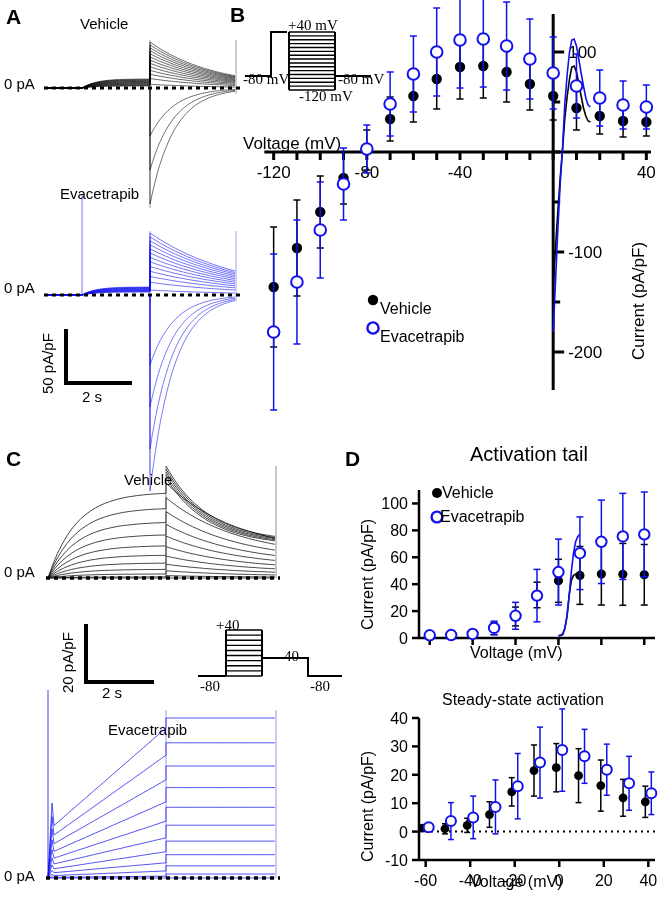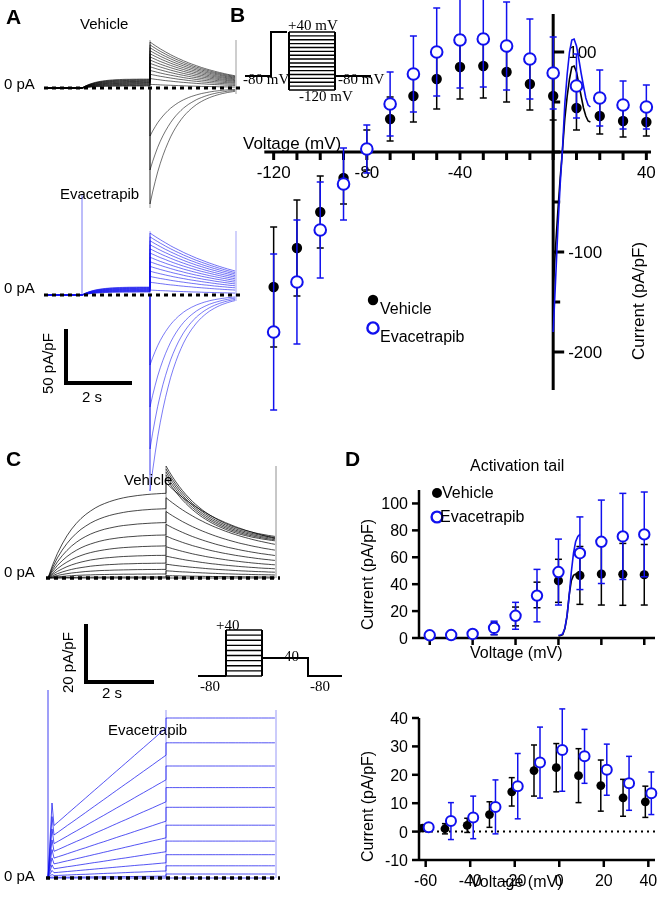--- a/index.html
+++ b/index.html
@@ -374,21 +374,21 @@
         <path d="M4,188 L8,113 L10.0,135.5 L14.5,131.6 L19.0,127.7 L23.4,123.8 L27.9,119.9 L32.4,116.0 L36.9,112.1 L41.4,108.2 L45.8,104.3 L50.3,100.4 L54.8,96.5 L59.3,92.6 L63.8,88.7 L68.2,84.8 L72.7,80.9 L77.2,77.0 L81.7,73.1 L86.2,69.2 L90.6,65.3 L95.1,61.4 L99.6,57.5 L104.1,53.6 L108.6,49.7 L113.0,45.8 L117.5,41.9 L122.0,38.0 L122.0,28.0 L125.3,28.0 L128.6,28.0 L131.9,28.0 L135.2,28.0 L138.5,28.0 L141.8,28.0 L145.1,28.0 L148.4,28.0 L151.7,28.0 L155.0,28.0 L158.3,28.0 L161.6,28.0 L164.9,28.0 L168.2,28.0 L171.5,28.0 L174.8,28.0 L178.1,28.0 L181.4,28.0 L184.7,28.0 L188.0,28.0 L191.3,28.0 L194.6,28.0 L197.9,28.0 L201.2,28.0 L204.5,28.0 L207.8,28.0 L211.1,28.0 L214.4,28.0 L217.7,28.0 L221.0,28.0 L224.3,28.0 L227.6,28.0 L230.9,28.0" stroke="#1111ee" stroke-width="0.8" fill="none" opacity="0.9"></path>
         <line x1="122" y1="20" x2="122" y2="188" stroke="#1111ee" stroke-width="0.8" opacity="0.55"></line>
         <line x1="232" y1="20" x2="232" y2="188" stroke="#1111ee" stroke-width="0.8" opacity="0.55"></line>
         <line x1="4" y1="0" x2="4" y2="188" stroke="#1111ee" stroke-width="1" opacity="0.8"></line>
       </g>
   <line x1="2" y1="188" x2="236" y2="188" stroke="#000" stroke-width="3.4" stroke-dasharray="4,4" stroke-linecap="butt"></line>
 </svg>
 
 <div class="panel-letter" style="left:345px;top:448px;">D</div>
 
-<div class="lbl" style="left:470px;top:458px;font-size:16px;">Activation tail</div>
+<div class="lbl" style="left:470px;top:444px;font-size:20px;">Activation tail</div>
 
 <svg width="310" height="200" style="position:absolute;left:355px;top:476px;">
   <g id="d-top">
         <line x1="64" y1="162" x2="300" y2="162" stroke="#000" stroke-width="2.5"></line>
         <line x1="64" y1="14" x2="64" y2="162" stroke="#000" stroke-width="2.5"></line>
         <line x1="74.72727272727273" y1="162" x2="74.72727272727273" y2="169" stroke="#000" stroke-width="2.5"></line>
         <line x1="117.63636363636363" y1="162" x2="117.63636363636363" y2="169" stroke="#000" stroke-width="2.5"></line>
         <line x1="160.54545454545456" y1="162" x2="160.54545454545456" y2="169" stroke="#000" stroke-width="2.5"></line>
         <line x1="203.45454545454547" y1="162" x2="203.45454545454547" y2="169" stroke="#000" stroke-width="2.5"></line>
         <line x1="246.36363636363635" y1="162" x2="246.36363636363635" y2="169" stroke="#000" stroke-width="2.5"></line>
@@ -500,20 +500,21 @@
 <div class="lbl rot" style="left:360px;top:630px;font-size:16px;">Current (pA/pF)</div>
 <div class="lbl" style="left:470px;top:645px;font-size:16px;">Voltage (mV)</div>
 
 <svg width="22" height="60" style="position:absolute;left:428px;top:484px;">
   <circle cx="9" cy="9" r="5" fill="#000"></circle>
   <circle cx="9" cy="33" r="5.4" fill="none" stroke="#1111ee" stroke-width="2.4"></circle>
 </svg>
 <div class="lbl" style="left:442px;top:485px;font-size:16px;">Vehicle</div>
 <div class="lbl" style="left:440px;top:509px;font-size:16px;">Evacetrapib</div>
 
+<div class="lbl" style="left:442px;top:692px;font-size:16px;">Steady-state activation</div>
 
 <svg width="310" height="190" style="position:absolute;left:355px;top:708px;">
   <g id="d-bot">
         <line x1="64" y1="152" x2="300" y2="152" stroke="#000" stroke-width="2.5"></line>
         <line x1="64" y1="10" x2="64" y2="152" stroke="#000" stroke-width="2.5"></line>
         <line x1="64" y1="123.6" x2="300" y2="123.6" stroke="#000" stroke-width="2" stroke-dasharray="2,4"></line>
         <line x1="64" y1="152" x2="57" y2="152" stroke="#000" stroke-width="2.5"></line>
         <text x="53" y="158" font-family="&quot;Liberation Sans&quot;,sans-serif" font-size="16px" fill="#000" text-anchor="end">-10</text>
         <line x1="64" y1="123.6" x2="57" y2="123.6" stroke="#000" stroke-width="2.5"></line>
         <text x="53" y="129.6" font-family="&quot;Liberation Sans&quot;,sans-serif" font-size="16px" fill="#000" text-anchor="end">0</text>

